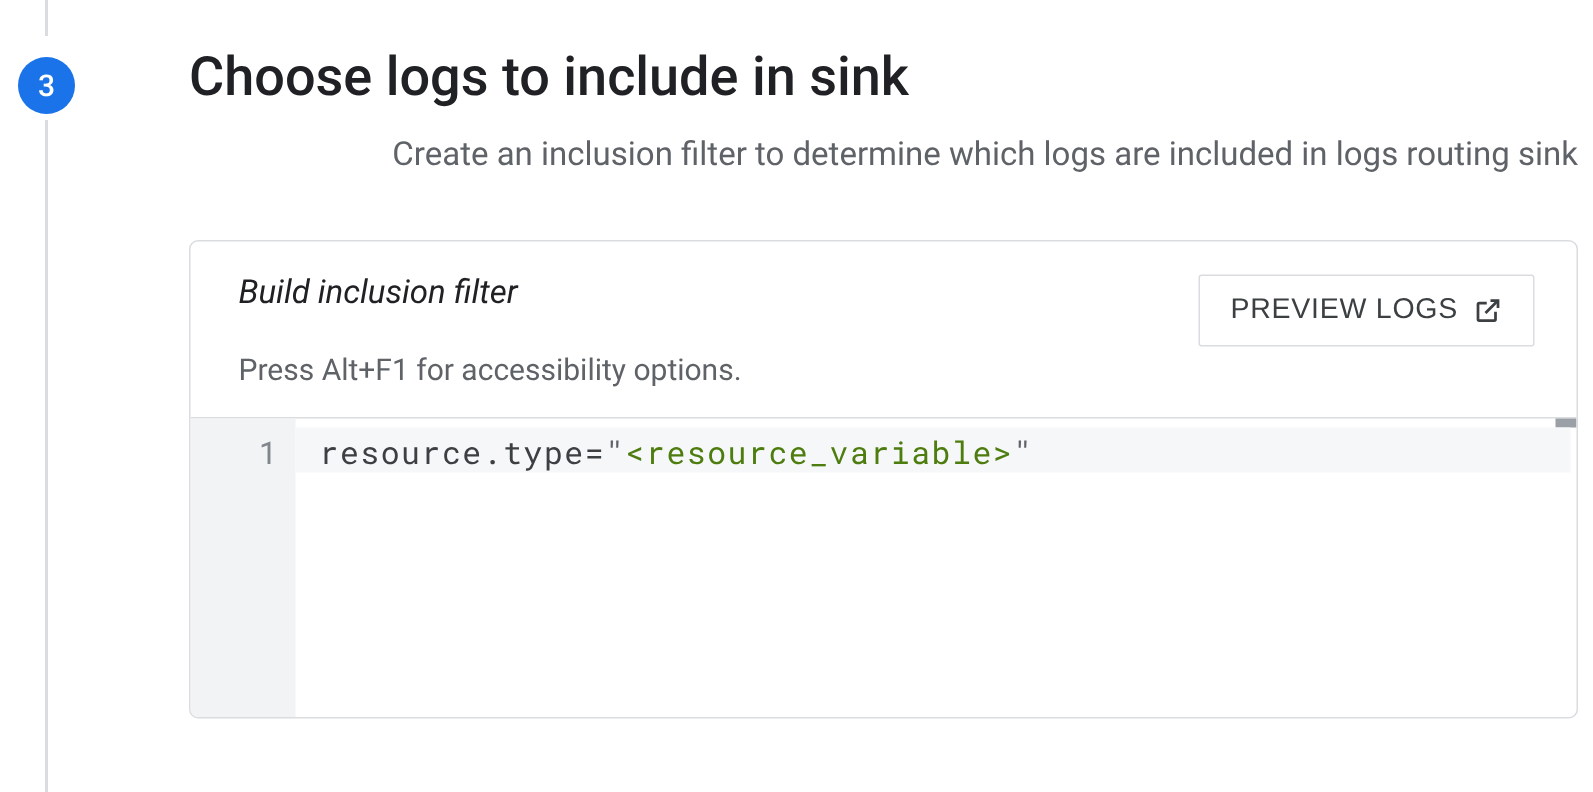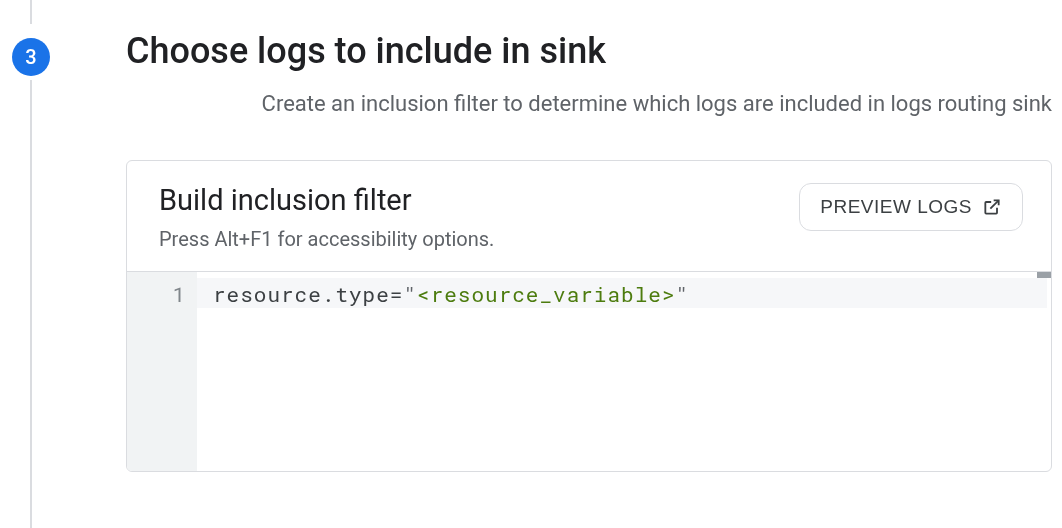--- a/index.html
+++ b/index.html
@@ -76,38 +76,39 @@
     .filter-header {
       display: flex;
       align-items: flex-start;
       justify-content: space-between;
       padding: 22px 28px 20px 32px;
     }
     .filter-header-text {
       flex: 1;
     }
     .filter-title {
-      font-size: 29px;
+      font-size: 22px;
       color: #202124;
       font-weight: 400;
+      font-style: italic;
     }
     .filter-hint {
       font-size: 20px;
       color: #5f6368;
-      margin-top: 10px;
+      margin-top: 26px;
     }
     .preview-button {
       border: 1px solid #dadce0;
       background: #fff;
       color: #3c4043;
       font-size: 19px;
       font-weight: 500;
       letter-spacing: 0.5px;
       padding: 12px 20px;
-      border-radius: 12px;
+      border-radius: 2px;
       display: flex;
       align-items: center;
       gap: 10px;
       cursor: pointer;
       white-space: nowrap;
     }
     .preview-button svg {
       width: 20px;
       height: 20px;
       stroke: #3c4043;

